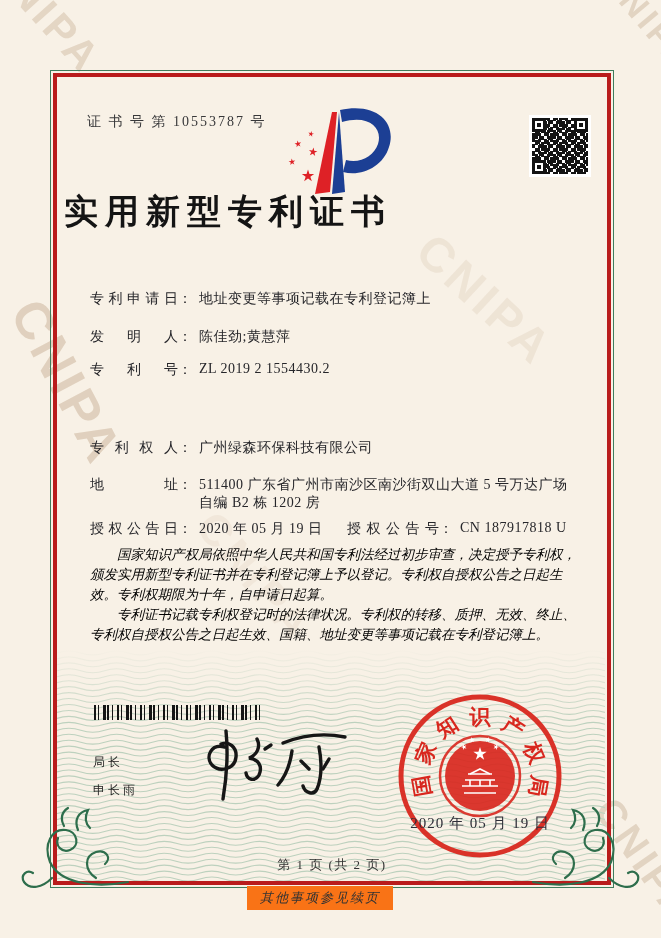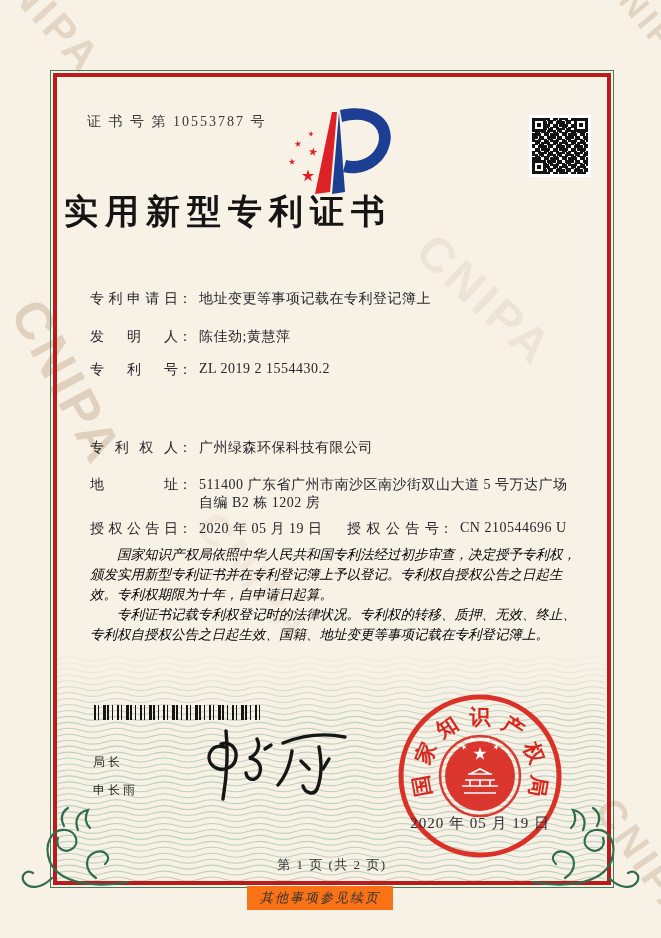--- a/index.html
+++ b/index.html
@@ -170,21 +170,21 @@
       <div class="row r5">
         <span class="f-label">专利权人</span><span class="f-colon">：</span><span class="f-value">广州绿森环保科技有限公司</span>
       </div>
       <div class="row r6">
         <span class="f-label">地址</span><span class="f-colon">：</span><span class="f-value">511400 广东省广州市南沙区南沙街双山大道 5 号万达广场
 自编 B2 栋 1202 房</span>
       </div>
       <div class="row r7">
         <span class="f-label">授权公告日</span><span class="f-colon">：</span><span class="f-value">2020 年 05 月 19 日</span>
         <span class="pair2">
-          <span class="f-label">授权公告号</span><span class="f-colon">：</span><span class="f-value">CN 210544696 U</span>
+          <span class="f-label">授权公告号</span><span class="f-colon">：</span><span class="f-value">CN 187917818 U</span>
         </span>
       </div>
 
       <div class="paras">
         <p>国家知识产权局依照中华人民共和国专利法经过初步审查，决定授予专利权，颁发实用新型专利证书并在专利登记簿上予以登记。专利权自授权公告之日起生效。专利权期限为十年，自申请日起算。</p>
         <p>专利证书记载专利权登记时的法律状况。专利权的转移、质押、无效、终止、专利权自授权公告之日起生效、国籍、地址变更等事项记载在专利登记簿上。</p>
       </div>
 
       <div class="barcode"></div>
 

